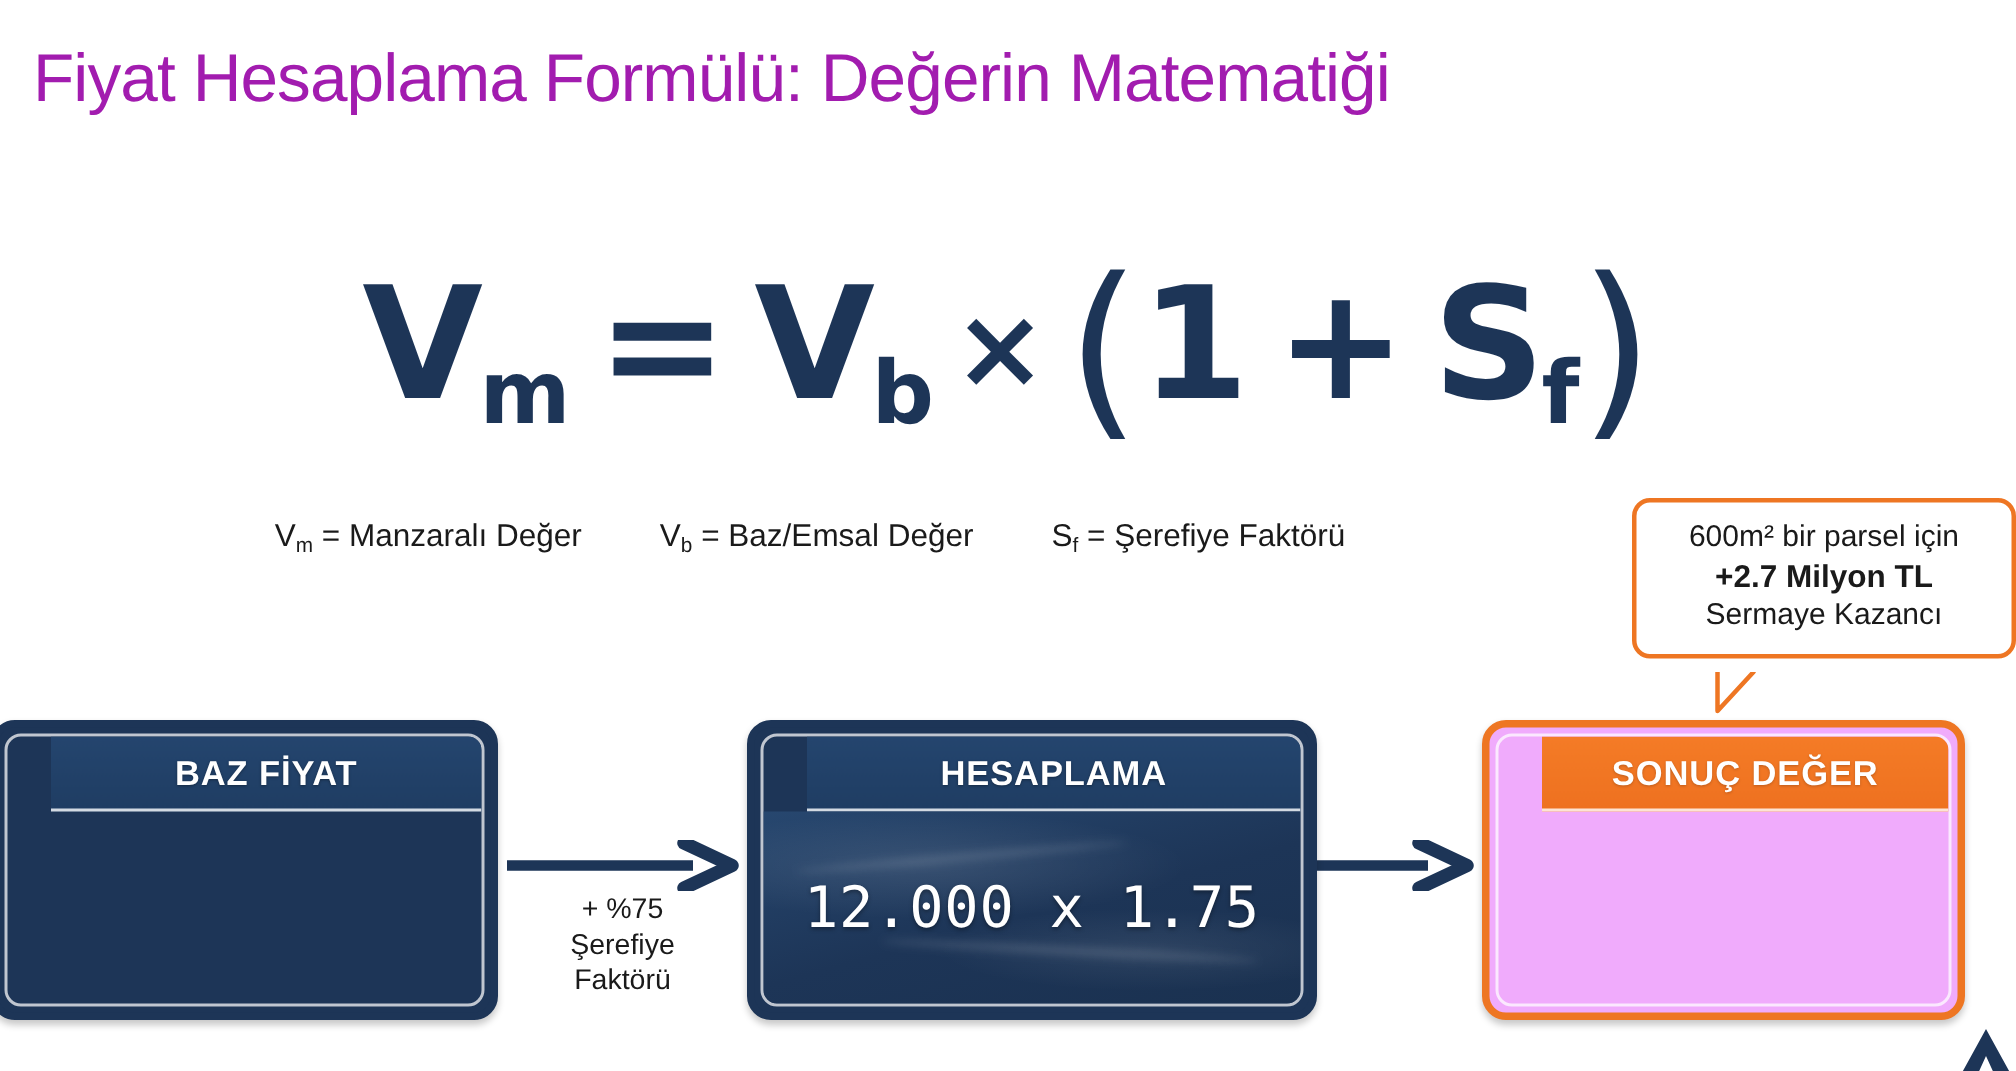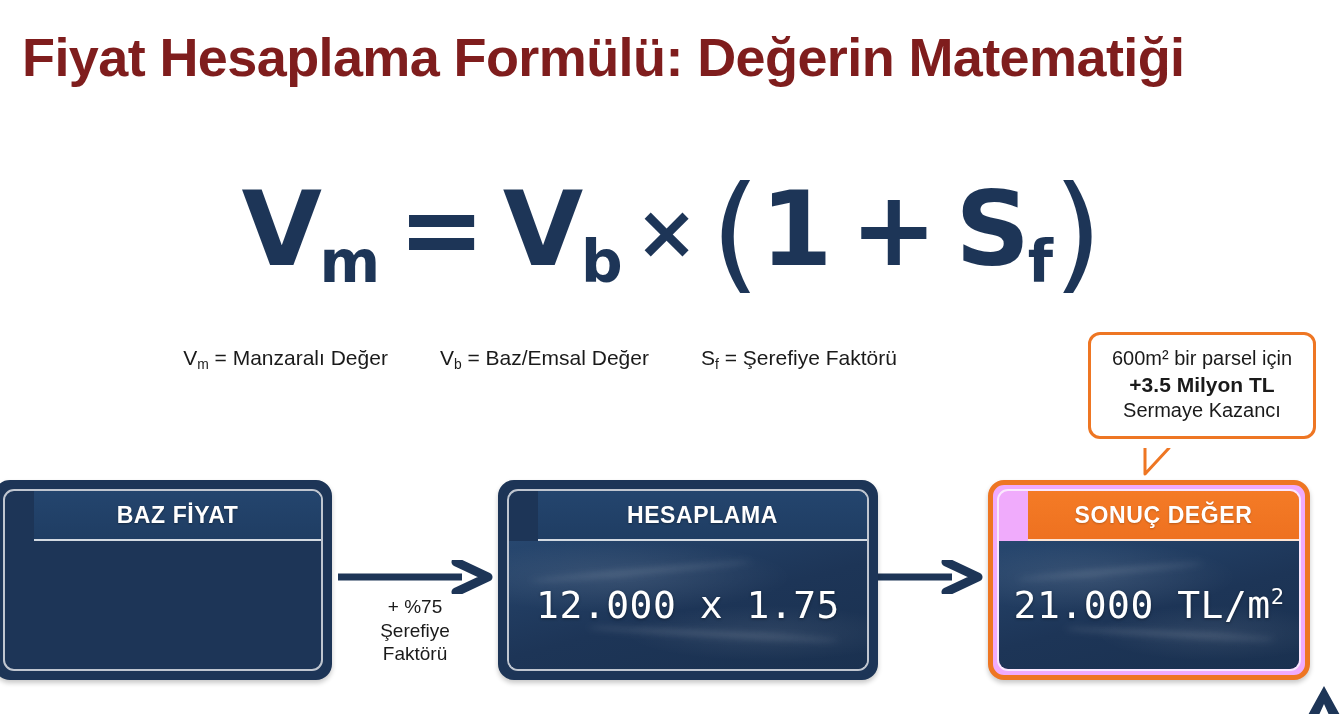--- a/index.html
+++ b/index.html
@@ -15,24 +15,24 @@
     overflow: hidden;
     font-family: "Liberation Sans", sans-serif;
     -webkit-font-smoothing: antialiased;
   }
 
   
   .page-title {
     position: absolute;
     left: 22px;
     top: 26px;
-    font-size: 54px;
-    font-weight: bold;
+    font-size: 45px;
+    font-weight: normal;
     letter-spacing: -0.6px;
-    color: #7f1d1d;
+    color: #a21caf;
     white-space: nowrap;
   }
 
   
   .formula {
     position: absolute;
     left: 0;
     top: 158px;
     width: 1344px;
     text-align: center;
@@ -68,21 +68,21 @@
   }
   .legend .item { display: inline-block; margin: 0 26px; }
   .legend .sym { font-weight: normal; }
   .legend .sym .s { font-size: 0.66em; position: relative; top: 0.32em; }
 
   
   .callout {
     position: absolute;
     left: 1088px;
     top: 332px;
-    width: 228px;
+    width: 256px;
     box-sizing: border-box;
     border: 3px solid #ee7623;
     border-radius: 12px;
     background: #ffffff;
     padding: 11px 10px 12px 10px;
     text-align: center;
     color: #1a1a1a;
     font-size: 20px;
     line-height: 1.28;
     z-index: 6;
@@ -239,21 +239,21 @@
 <div class="formula">
   <span class="tok"><span>V</span><span class="sub">m</span></span><span class="op">=</span><span class="tok"><span>V</span><span class="sub">b</span></span><span class="op times">×</span><span class="paren">(</span><span class="tok">1</span><span class="op">+</span><span class="tok"><span>S</span><span class="sub">f</span></span><span class="paren">)</span>
 </div>
 
 <div class="legend">
   <span class="item"><span class="sym"><span>V</span><span class="s">m</span></span> <span>=</span> <span>Manzaralı Değer</span></span><span class="item"><span class="sym"><span>V</span><span class="s">b</span></span> <span>=</span> <span>Baz/Emsal Değer</span></span><span class="item"><span class="sym"><span>S</span><span class="s">f</span></span> <span>=</span> <span>Şerefiye Faktörü</span></span>
 </div>
 
 <div class="callout">
   <div>600m² bir parsel için</div>
-  <div class="strong">+3.5 Milyon TL</div>
+  <div class="strong">+2.7 Milyon TL</div>
   <div>Sermaye Kazancı</div>
 </div>
 <svg class="callout-tail" viewBox="0 0 40 30">
   <path d="M2 0 L2 26 L26 0 Z" fill="#ffffff"></path>
   <path d="M2 0 L2 26 L26 0" fill="none" stroke="#ee7623" stroke-width="3" stroke-linejoin="round" stroke-linecap="round"></path>
   <rect x="0" y="-4" width="34" height="4" fill="#ffffff"></rect>
 </svg>
 
 <div class="card card-navy" id="card-base">
   <div class="card-inner">
@@ -281,21 +281,18 @@
 </div>
 
 <svg class="arrow" id="arrow-2" width="158" height="34" viewBox="0 0 158 34">
   <line x1="2" y1="17" x2="126" y2="17" stroke="#1d3557" stroke-width="7"></line>
   <path d="M120 2 L152 17 L120 32" fill="none" stroke="#1d3557" stroke-width="9" stroke-linecap="round" stroke-linejoin="round"></path>
 </svg>
 
 <div class="card card-accent" id="card-result">
   <div class="card-inner">
     <div class="card-header hdr-accent">SONUÇ DEĞER</div>
-    <div class="card-body no-sub">
-      <div class="card-value"><span>21.000 TL/m</span><sup>2</sup></div>
-    </div>
   </div>
 </div>
 
 <svg class="logo-mark" viewBox="0 0 56 40">
   <path d="M28 0 L50 40 L38 40 L28 18 L18 40 L6 40 Z" fill="#1d3557"></path>
 </svg>
 
 </body></html>

